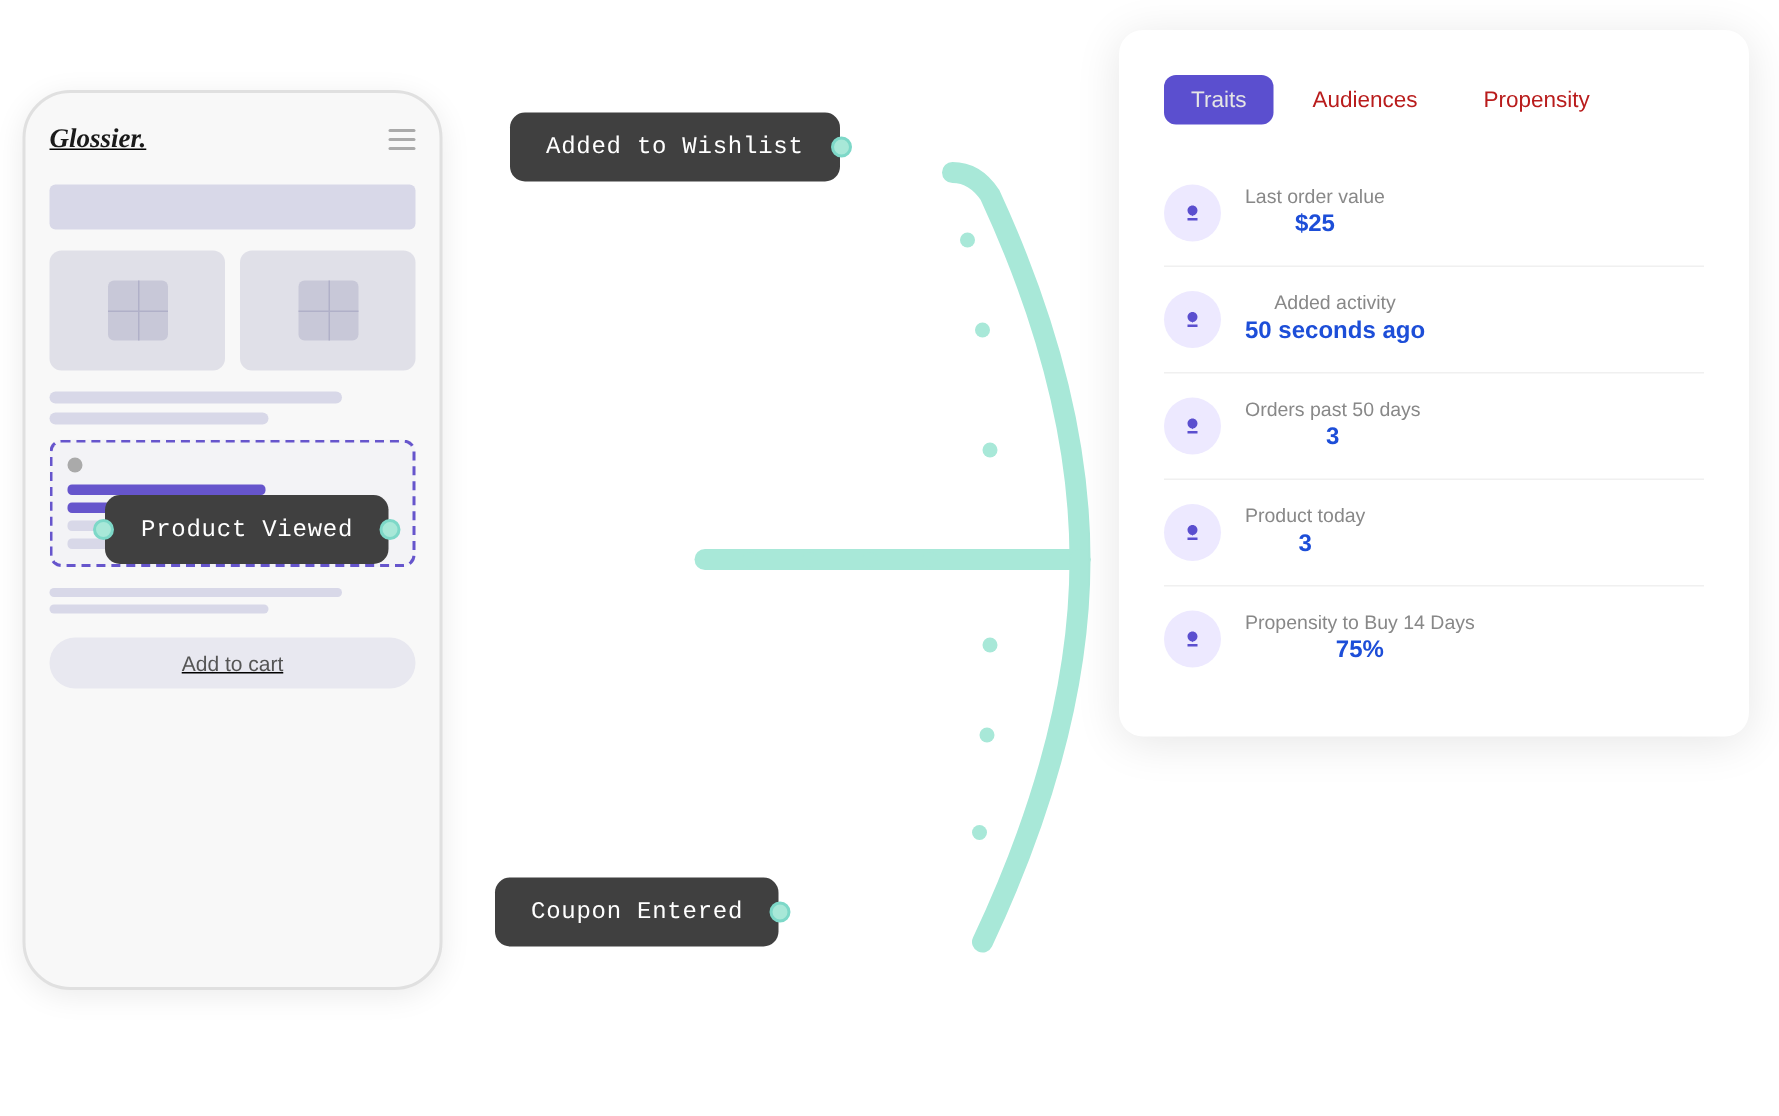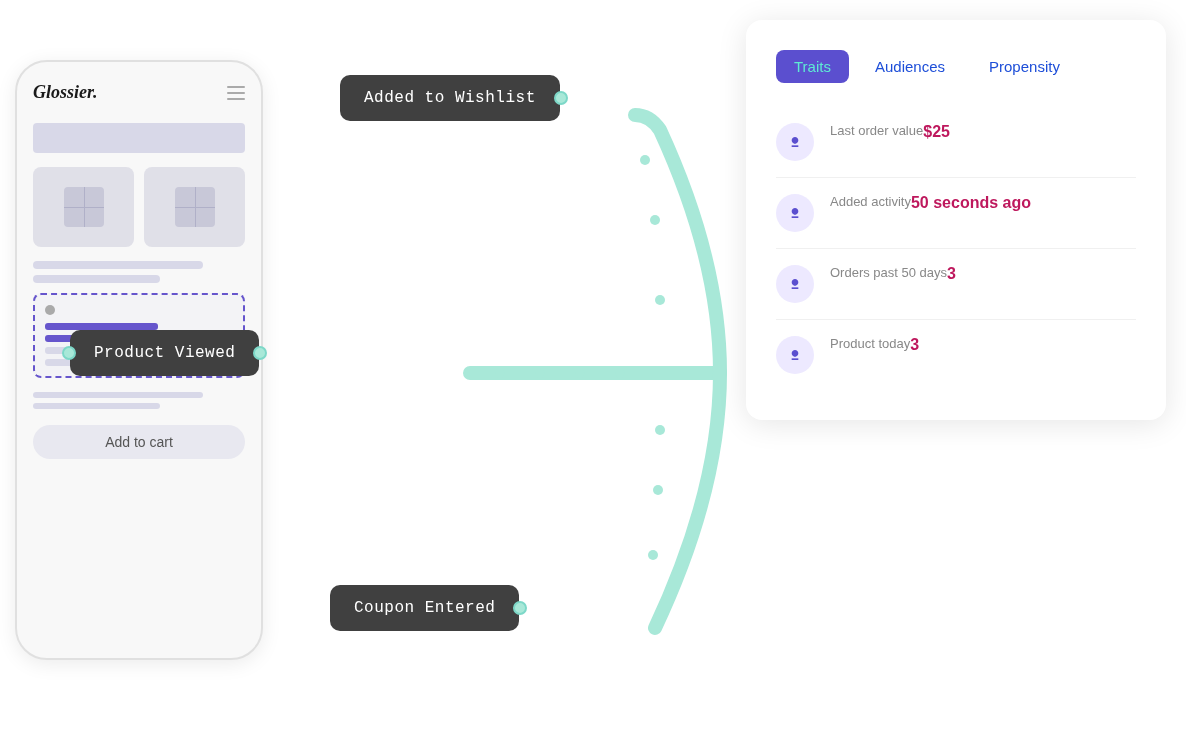--- a/index.html
+++ b/index.html
@@ -10,27 +10,28 @@
       font-family: -apple-system, BlinkMacSystemFont, 'Segoe UI', sans-serif;
       overflow: hidden;
       position: relative;
     }
 
     
     .phone-mockup {
       position: absolute;
       left: 15px;
       top: 60px;
-      width: 248px;
+      width: 280px;
       height: 600px;
       background: #f8f8f8;
       border-radius: 32px;
       border: 2px solid #e0e0e0;
       overflow: hidden;
       box-shadow: 0 4px 20px rgba(0,0,0,0.08);
+      text-decoration: underline;
     }
     .phone-inner {
       padding: 20px 16px;
     }
     .phone-header {
       display: flex;
       justify-content: space-between;
       align-items: center;
       margin-bottom: 20px;
     }
@@ -270,25 +271,25 @@
     }
     .tab {
       padding: 8px 18px;
       border-radius: 8px;
       font-size: 15px;
       font-weight: 500;
       cursor: pointer;
     }
     .tab-active {
       background: #5b4fcf;
-      color: #5eead4;
+      color: #e5e5e5;
       text-align: center;
     }
     .tab-inactive {
-      color: #1d4ed8;
+      color: #b91c1c;
       background: transparent;
     }
 
     .trait-row {
       display: flex;
       align-items: flex-start;
       gap: 16px;
       padding: 16px 0;
       border-bottom: 1px solid #f0f0f0;
     }
@@ -304,30 +305,32 @@
       align-items: center;
       justify-content: center;
       flex-shrink: 0;
     }
     .trait-icon svg {
       width: 20px;
       height: 20px;
     }
     .trait-content {
       display: flex;
+      flex-direction: column;
+      text-align: center;
     }
     .trait-label {
       font-size: 13px;
       color: #888;
       margin-bottom: 3px;
     }
     .trait-value {
       font-size: 16px;
       font-weight: 700;
-      color: #be185d;
+      color: #1d4ed8;
     }
   </style>
 </head>
 <body>
 
 <div class="phone-mockup">
   <div class="phone-inner">
     <div class="phone-header">
       <span class="phone-logo">Glossier.</span>
       <div class="hamburger-lines">
@@ -465,13 +468,26 @@
         <path d="M12 6C9.8 6 8 7.8 8 10C8 12 9.5 13.7 11.5 14L12 14.5L12.5 14C14.5 13.7 16 12 16 10C16 7.8 14.2 6 12 6Z" fill="#5b4fcf"></path>
         <path d="M8 16H16V18H8V16Z" fill="#5b4fcf"></path>
       </svg>
     </div>
     <div class="trait-content">
       <span class="trait-label">Product today</span>
       <span class="trait-value">3</span>
     </div>
   </div>
 
+  <div class="trait-row">
+    <div class="trait-icon">
+      <svg viewBox="0 0 24 24" fill="none" xmlns="http://www.w3.org/2000/svg">
+        <circle cx="12" cy="12" r="10" fill="#ede9ff"></circle>
+        <path d="M12 6C9.8 6 8 7.8 8 10C8 12 9.5 13.7 11.5 14L12 14.5L12.5 14C14.5 13.7 16 12 16 10C16 7.8 14.2 6 12 6Z" fill="#5b4fcf"></path>
+        <path d="M8 16H16V18H8V16Z" fill="#5b4fcf"></path>
+      </svg>
+    </div>
+    <div class="trait-content">
+      <span class="trait-label">Propensity to Buy 14 Days</span>
+      <span class="trait-value">75%</span>
+    </div>
+  </div>
 </div>
 
 </body></html>

